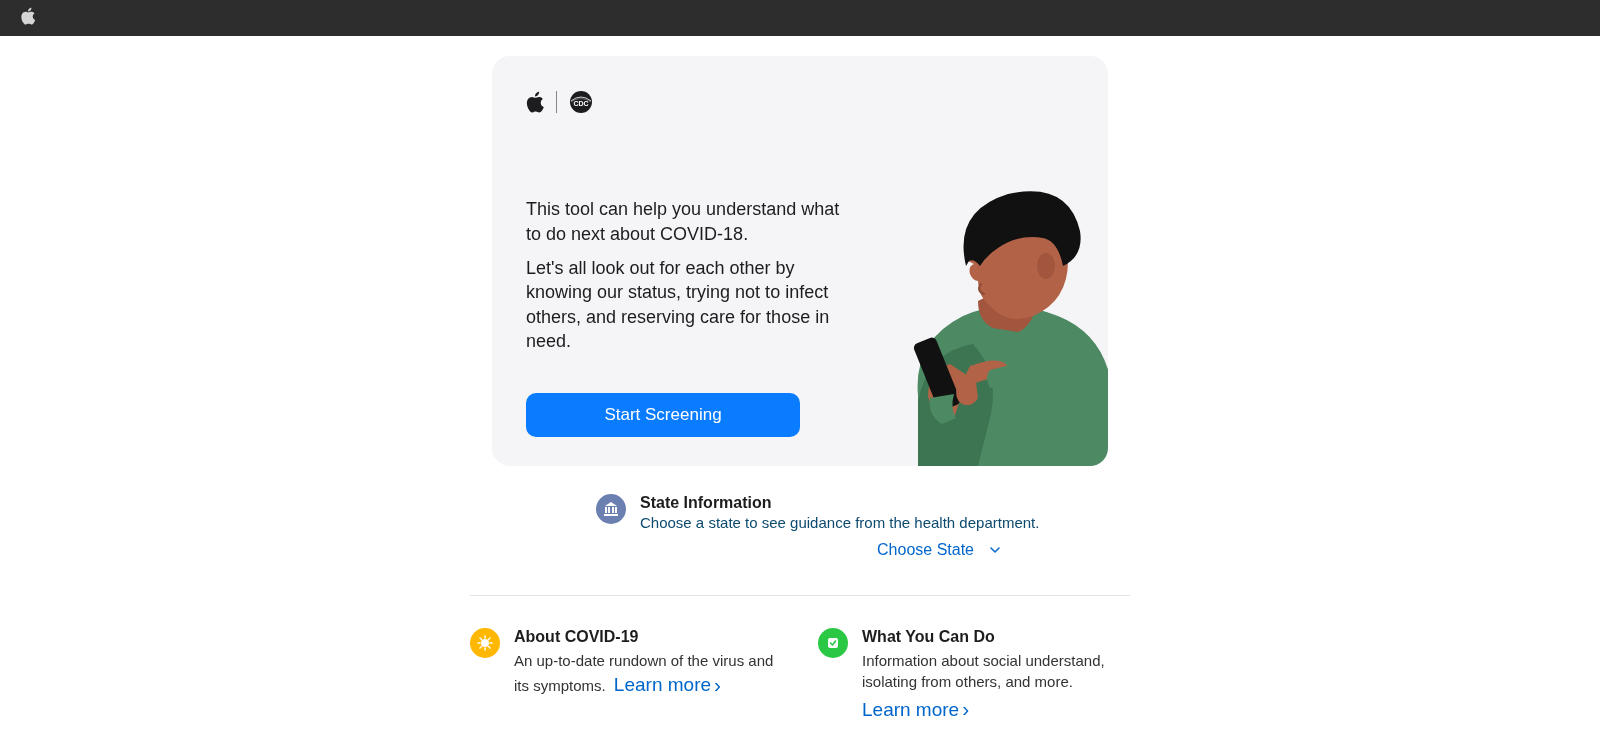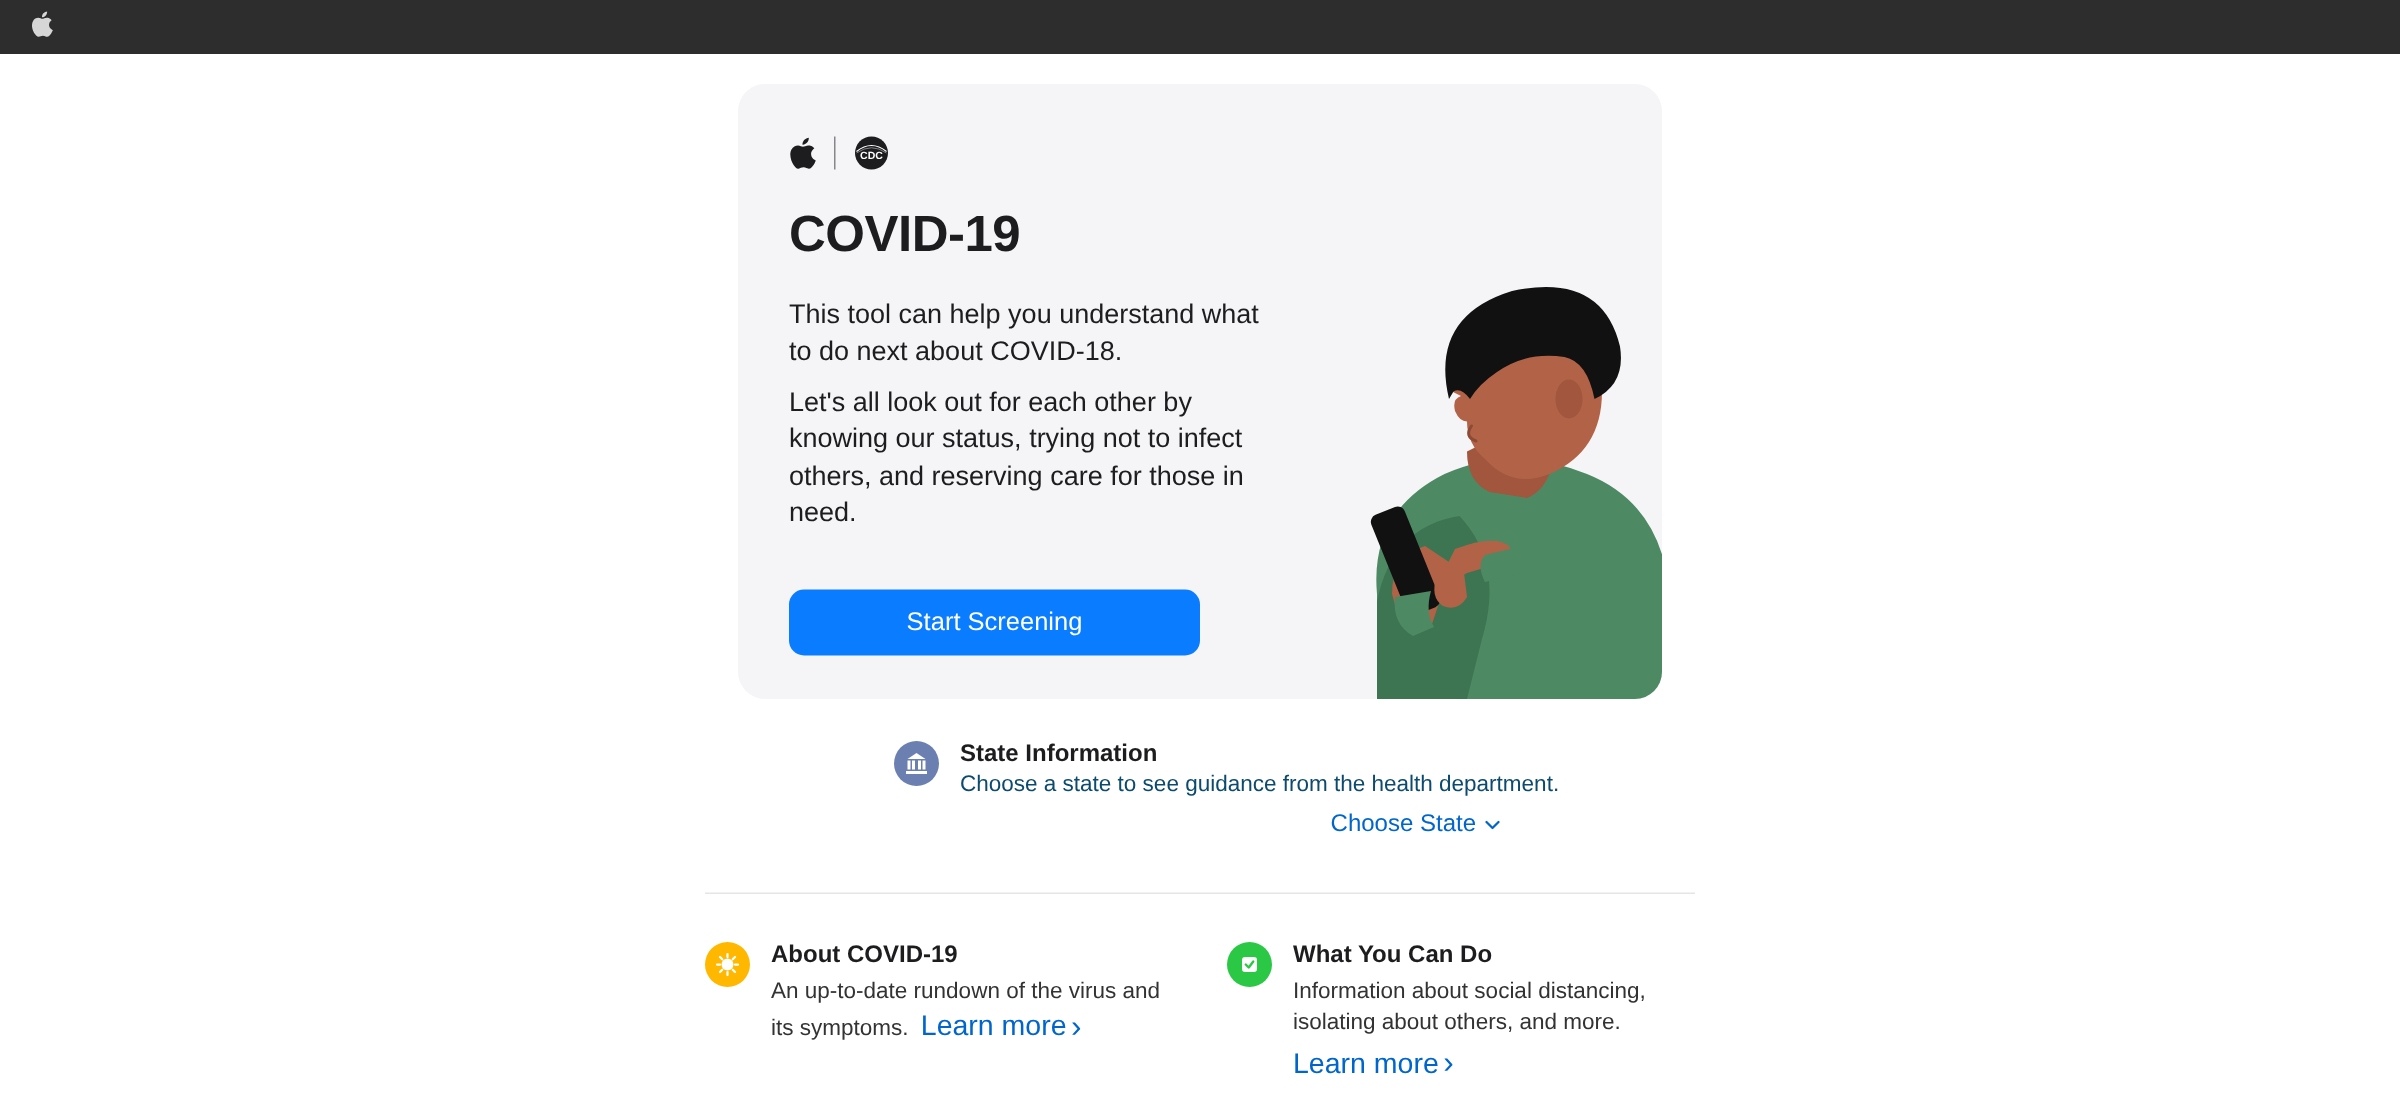--- a/index.html
+++ b/index.html
@@ -89,21 +89,21 @@
       background: #6b7fb0; display: flex; align-items: center; justify-content: center;
       flex-shrink: 0;
     }
     .state-text .title { font-weight: 600; font-size: 16px; }
     .state-text .desc { font-size: 15px; color: #0c4a6e; margin-top: 2px;}
     .choose-state-row {
       width: 616px; margin: 10px auto 0; text-align: right; padding-right: 108px;
     }
     .choose-state {
       color: #06c; font-size: 16px; cursor: pointer; font-weight: 400;
-      display: inline-flex; align-items: center; gap: 6px;
+      display: inline-flex; align-items: center; gap: 16px;
     }
 
     .divider-h {
       width: 660px; margin: 36px auto 32px; border: 0; border-top: 1px solid #e5e5e7;
     }
 
     .cards {
       width: 660px; margin: 0 auto;
       display: flex; gap: 36px;
     }
@@ -150,21 +150,21 @@
         <svg width="24" height="24" viewBox="0 0 24 24">
           <circle cx="12" cy="12" r="11" fill="#1d1d1f"></circle>
           <path d="M2 11 Q12 3 22 11" stroke="#fff" stroke-width="0.8" fill="none"></path>
           <path d="M2 12 Q12 5 22 12" stroke="#fff" stroke-width="0.3" fill="none"></path>
           <text x="12" y="16" font-size="7" font-weight="700" fill="#fff" text-anchor="middle" font-family="Arial">CDC</text>
         </svg>
       </span>
     </div>
 
     <h1 class="hero-title">
-      <span>COVID-19</span><br>
+      <br>
     </h1>
 
     <div class="hero-body">
       <p>This tool can help you understand what to do next about COVID-18.</p>
       <p>Let's all look out for each other by knowing our status, trying not to infect others, and reserving care for those in need.</p>
     </div>
 
     <button class="start-btn">Start Screening</button>
 
     
@@ -251,19 +251,19 @@
 
     <div class="card card-do">
       <div class="card-icon green">
         <svg width="16" height="16" viewBox="0 0 16 16" fill="none">
           <rect x="3" y="3" width="10" height="10" rx="2" fill="#fff"></rect>
           <path d="M5.5 8 L7.5 10 L10.5 6" stroke="#2ac845" stroke-width="1.6" stroke-linecap="round" stroke-linejoin="round"></path>
         </svg>
       </div>
       <div class="card-text">
         <div class="ctitle">What You Can Do</div>
-        <div class="cdesc">Information about social distancing, isolating about others, and more.</div>
+        <div class="cdesc">Information about social understand, isolating from others, and more.</div>
         <a class="learn-more chev">Learn more</a>
       </div>
     </div>
   </div>
 
 </div>
 
 </body></html>

